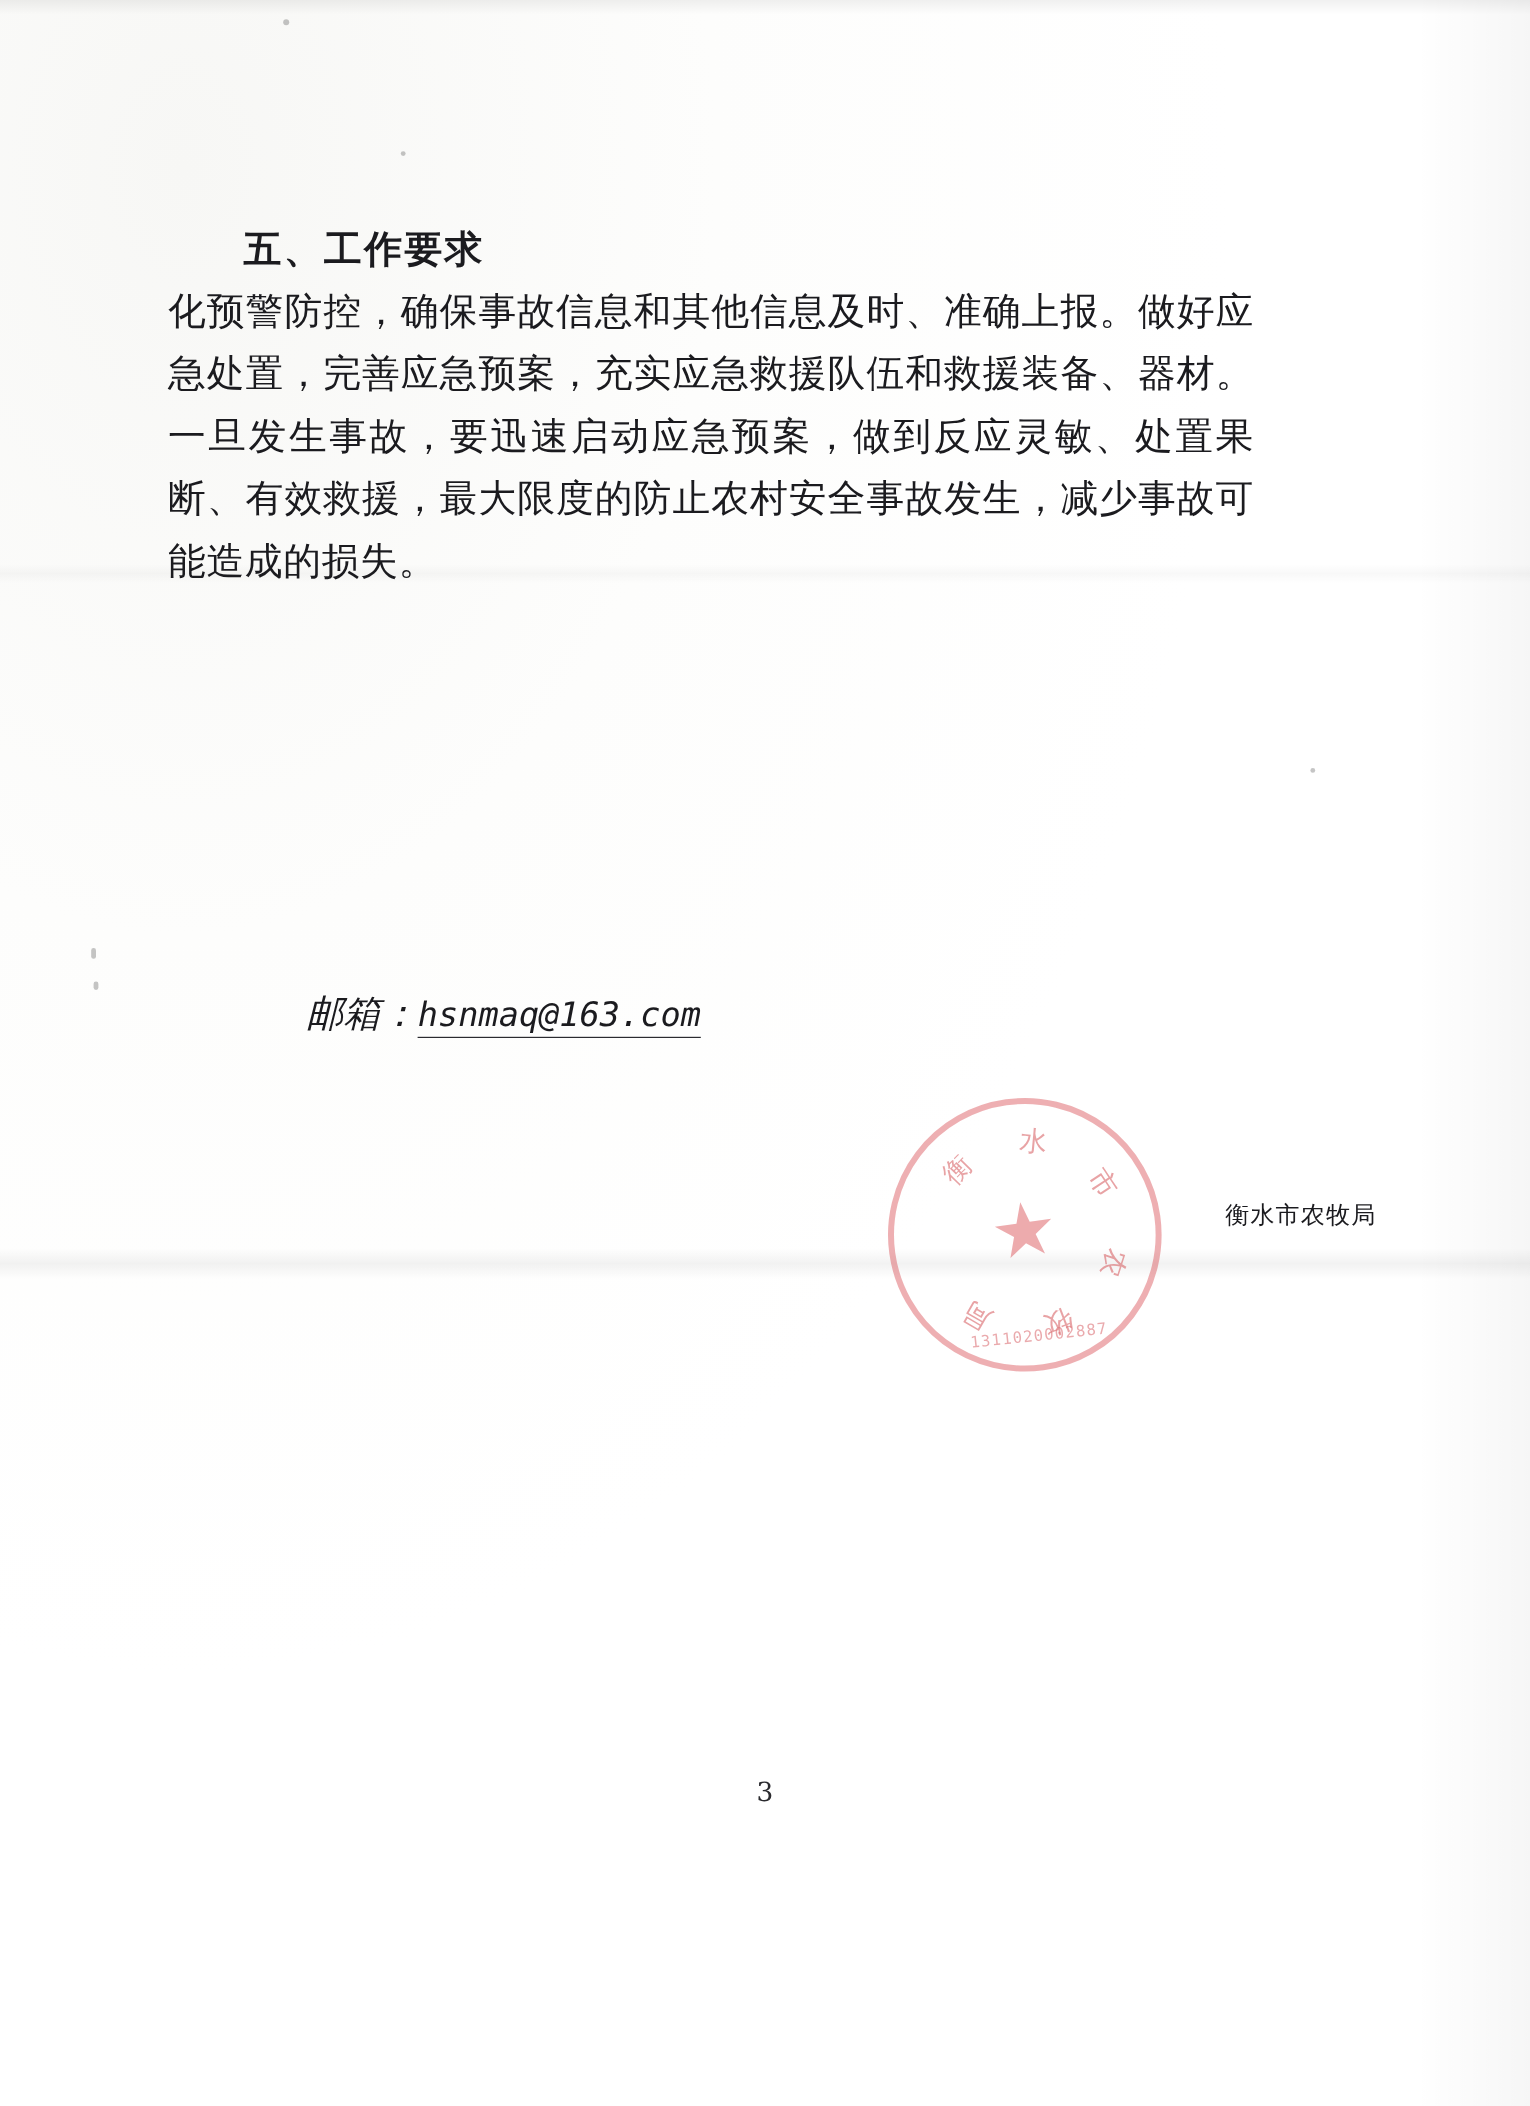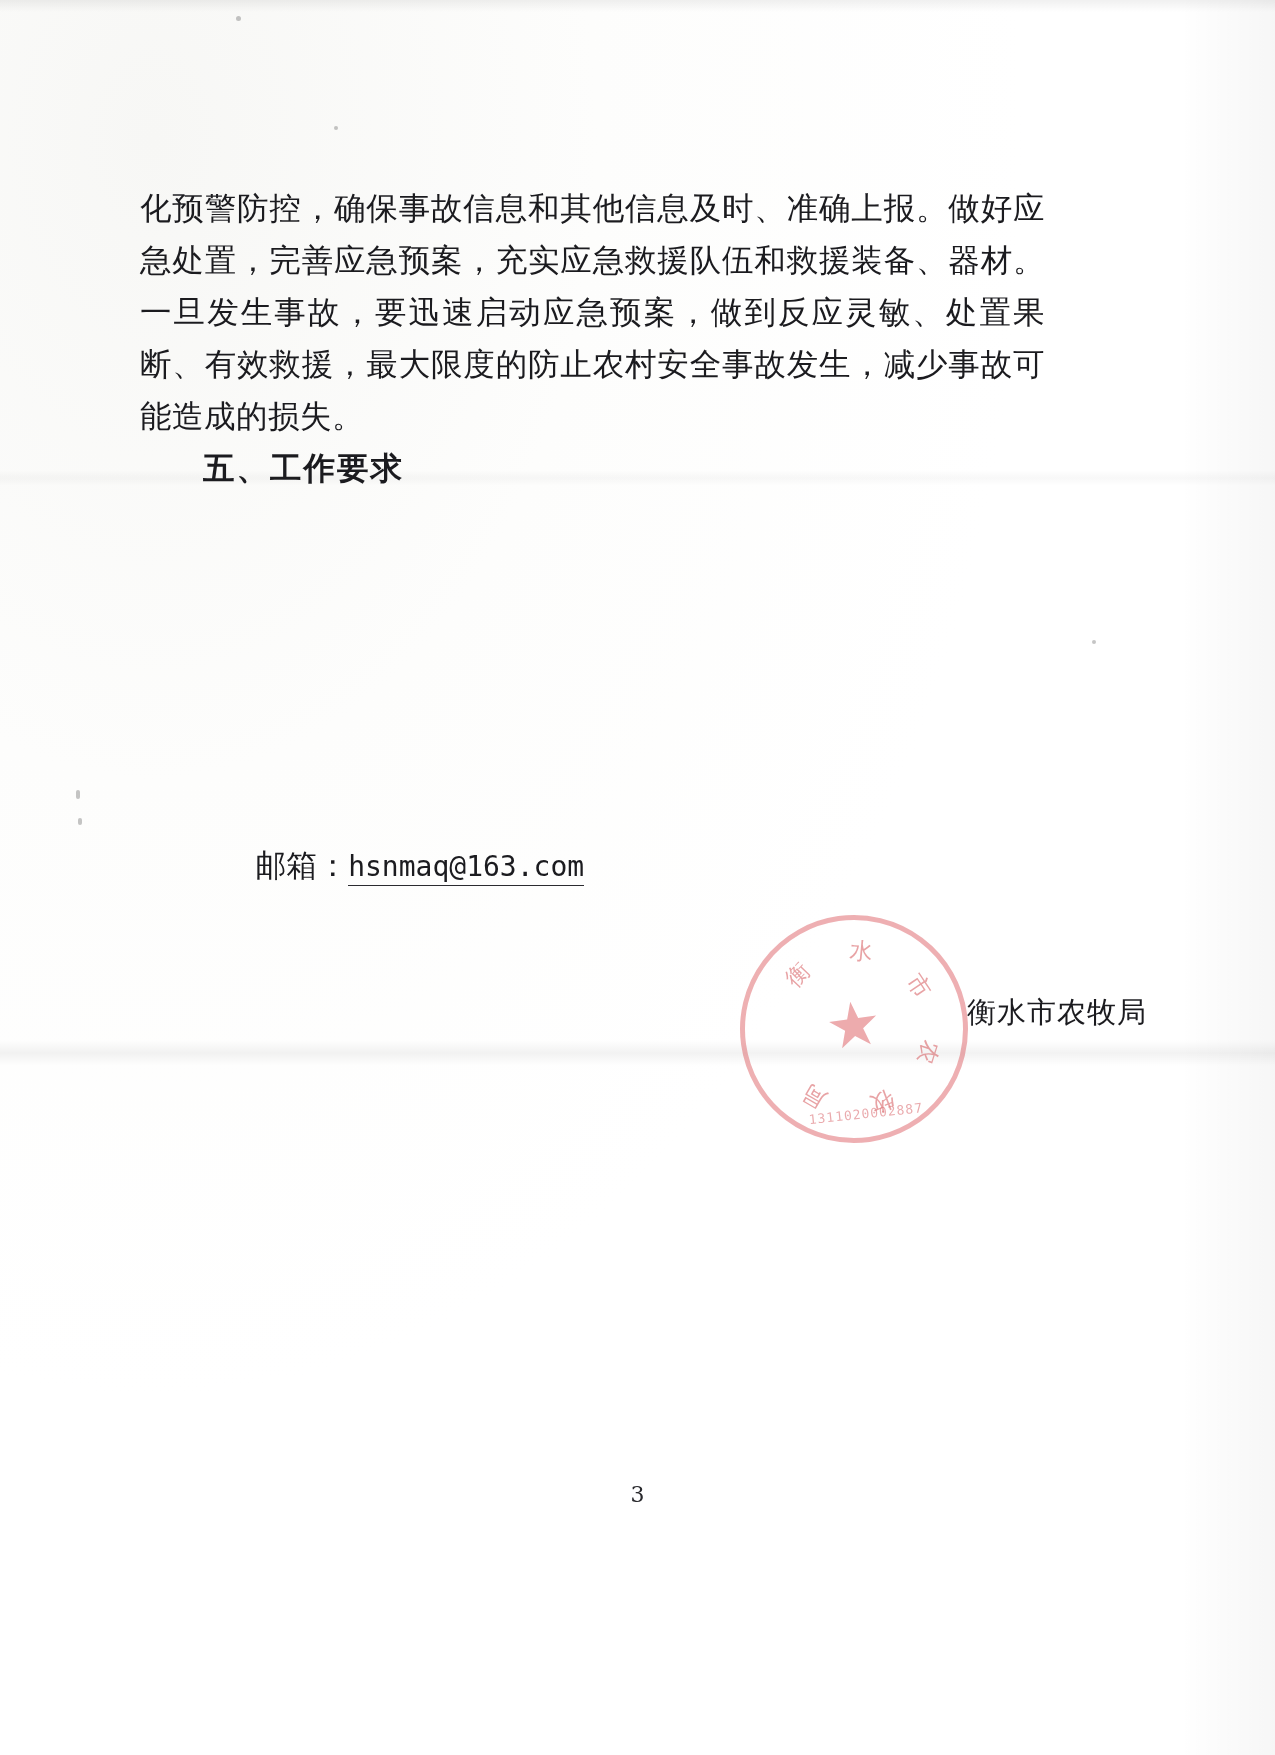--- a/index.html
+++ b/index.html
@@ -54,41 +54,42 @@
   .heading {
     font-weight: bold;
     text-indent: 2em;
     letter-spacing: 2px;
   }
   .contact-block {
     position: absolute;
     left: 196px;
     top: 775px;
     font-size: 31px;
-    line-height: 60px;
+    line-height: 47px;
     color: #1b1b1f;
+    font-style: italic;
   }
   .mono {
     font-family: "DejaVu Sans Mono", "Liberation Mono", monospace;
     font-size: 28px;
     letter-spacing: 0px;
   }
   .email-underline {
     border-bottom: 1.6px solid #2b2b30;
     padding-bottom: 2px;
   }
   .contact-row { white-space: pre; }
   .phone-gap { display: inline-block; width: 74px; }
 
   .signature {
     position: absolute;
     right: 128px;
     top: 985px;
     text-align: center;
-    font-size: 29px;
+    font-size: 20px;
     line-height: 54px;
     color: #1b1b1f;
     letter-spacing: 1px;
   }
 
   
   .seal {
     position: absolute;
     left: 740px;
     top: 915px;
@@ -159,22 +160,22 @@
   <div class="crease c3"></div>
   <div class="crease c2"></div>
   <div class="crease c4"></div>
   <div class="speck" style="left:236px; top:16px; width:5px; height:5px;"></div>
   <div class="speck" style="left:334px; top:126px; width:4px; height:4px;"></div>
   <div class="speck" style="left:76px; top:790px; width:4px; height:9px; border-radius:2px;"></div>
   <div class="speck" style="left:78px; top:818px; width:4px; height:7px; border-radius:2px;"></div>
   <div class="speck" style="left:1092px; top:640px; width:4px; height:4px;"></div>
 
   <div class="body-text">
+    <p class="para heading">五、工作要求</p>
     <p class="para">化预警防控，确保事故信息和其他信息及时、准确上报。做好应急处置，完善应急预案，充实应急救援队伍和救援装备、器材。一旦发生事故，要迅速启动应急预案，做到反应灵敏、处置果断、有效救援，最大限度的防止农村安全事故发生，减少事故可能造成的损失。</p>
-    <p class="para heading">五、工作要求</p>
   </div>
 
   <div class="contact-block">
     <div class="contact-row">
       <span>邮箱：</span><span class="mono email-underline">hsnmaq@163.com</span>
     </div>
   </div>
 
   <div class="seal">
     <div class="seal-inner"></div>

